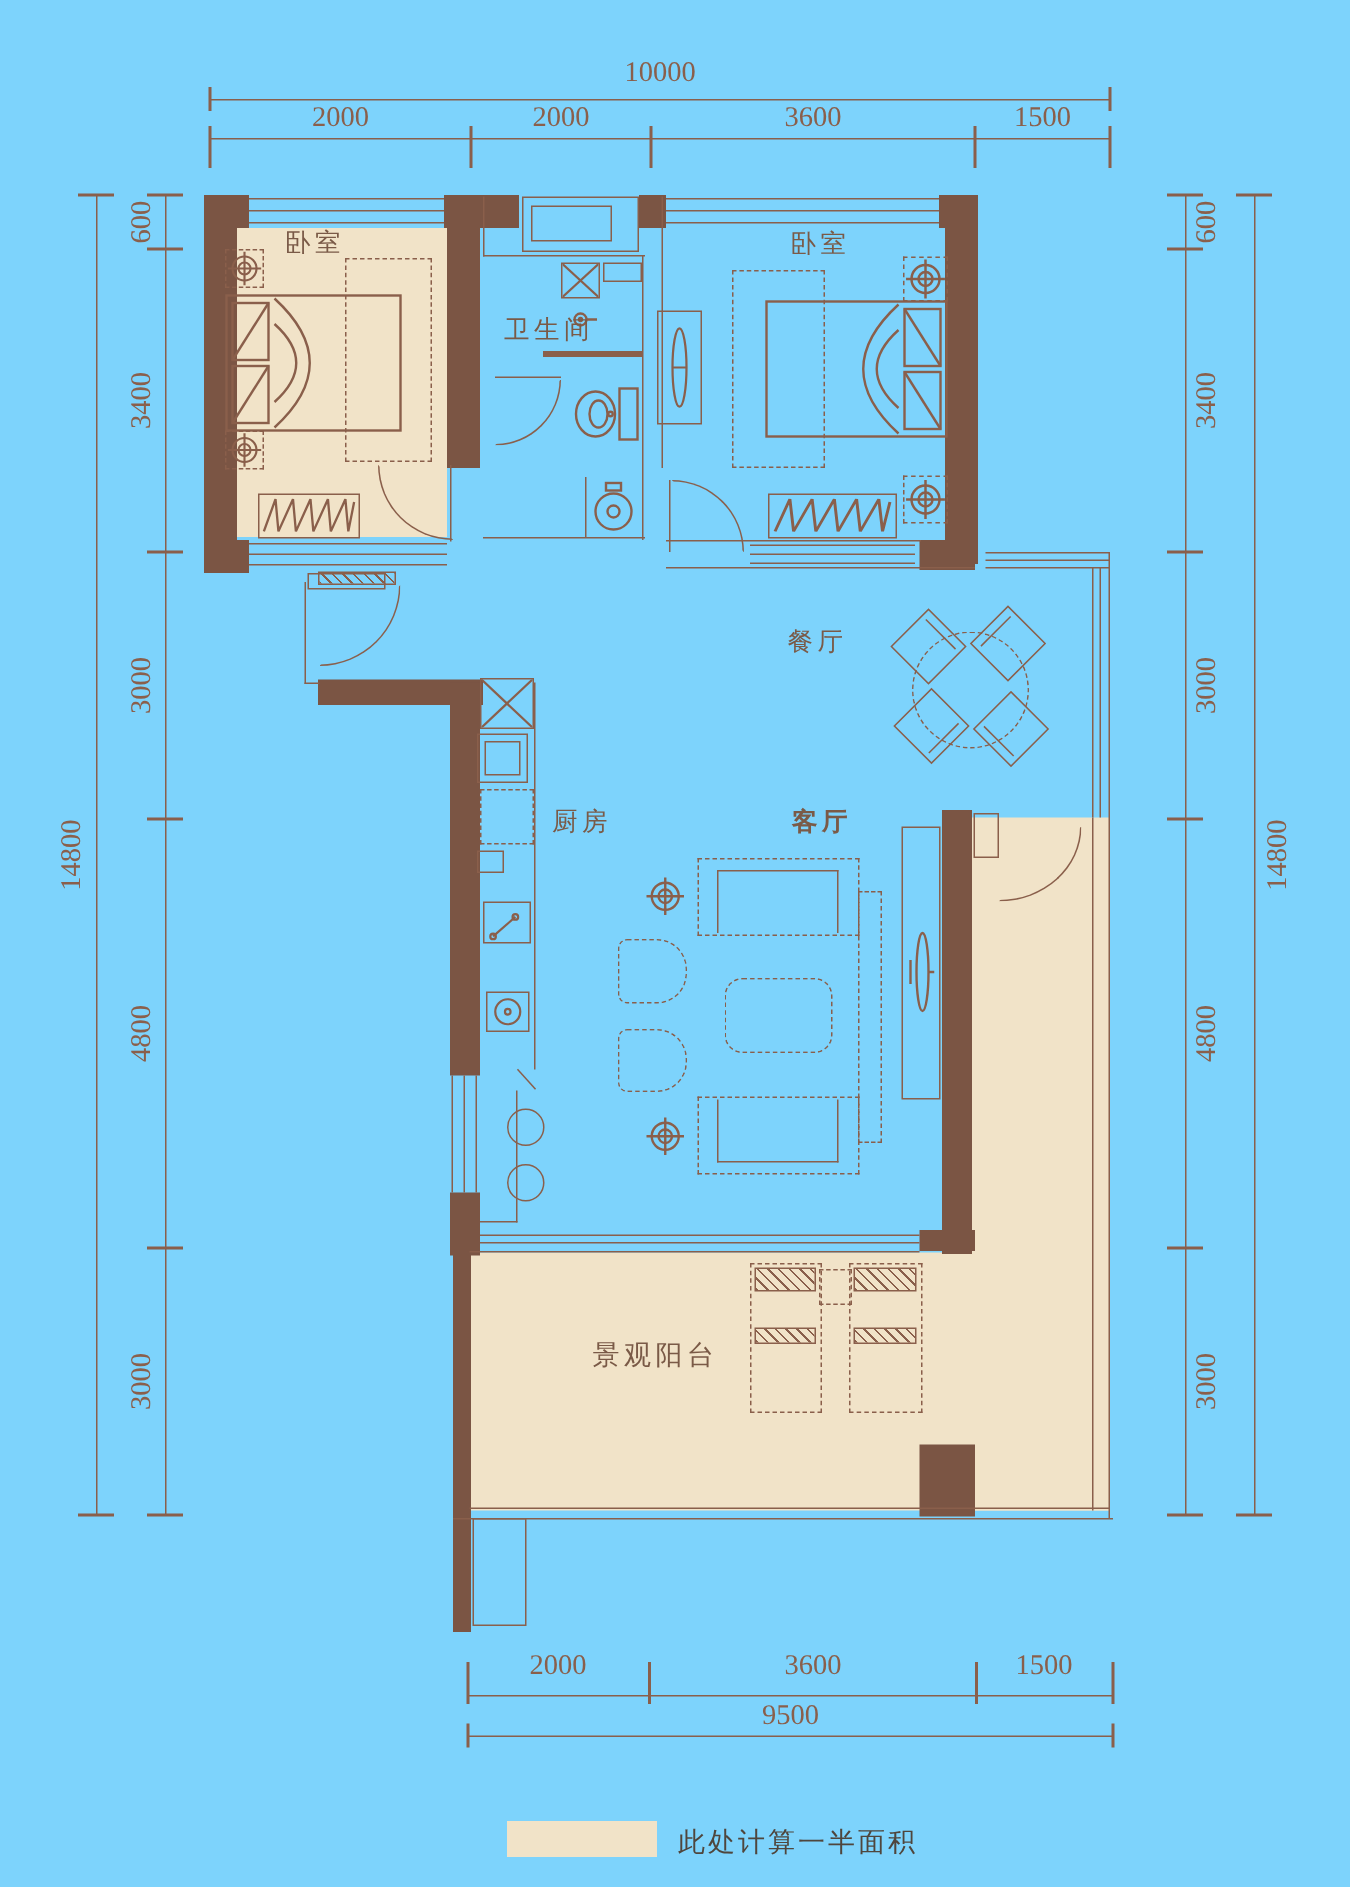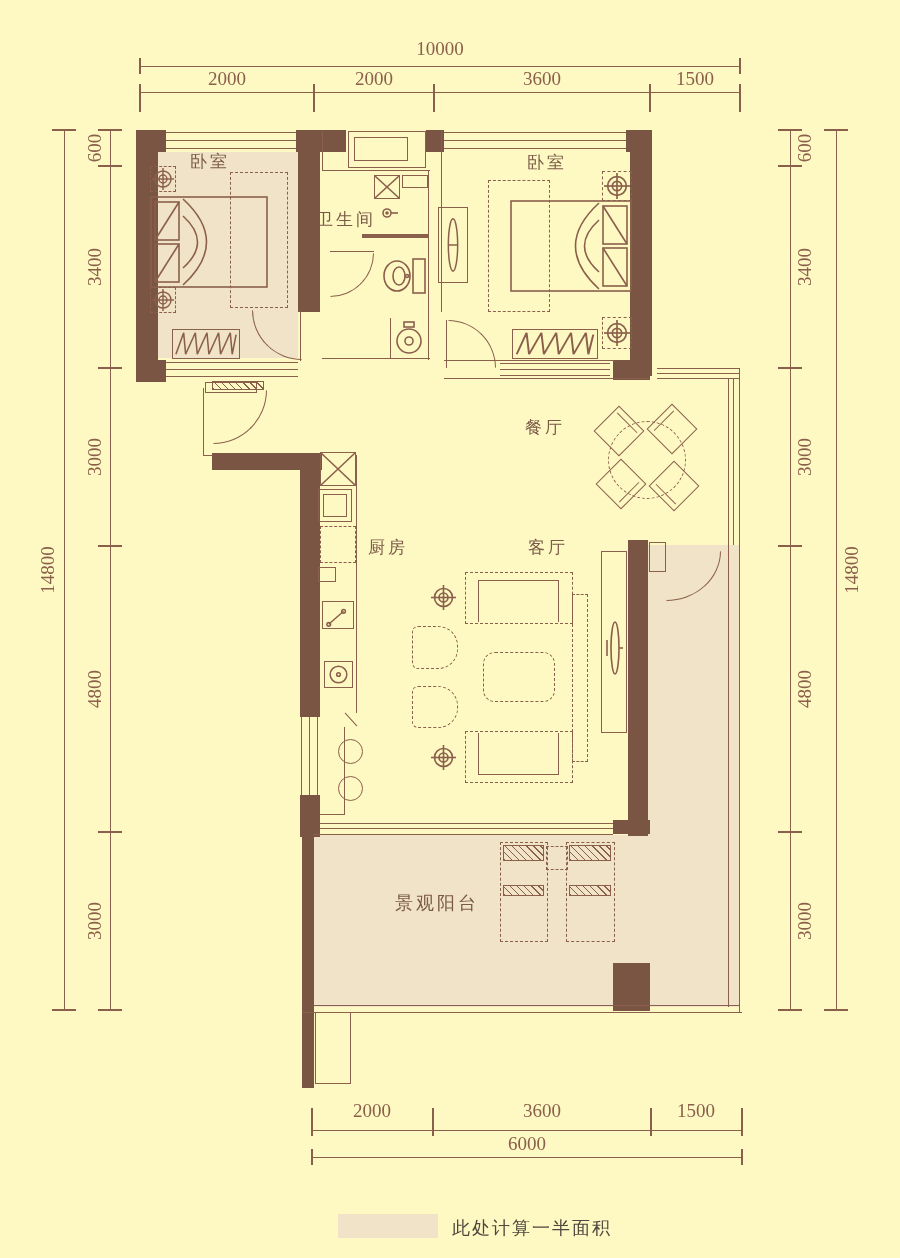--- a/index.html
+++ b/index.html
@@ -1,19 +1,19 @@
 <!DOCTYPE html>
 <html><head>
 <meta charset="utf-8">
 <style>
   :root{
     --wall:#7b5544; --tan:#f1e3c8; --ln:#8a5f4b; --dim:#8a5f4b; --txt:#7a5a47; --legend:#4f463d;
   }
   html,body{margin:0;padding:0;background:#fff;}
-  #canvas{position:relative;width:900px;height:1258px;background:#fef9c3;overflow:hidden;
+  #canvas{position:relative;width:900px;height:1258px;background:#7dd3fc;overflow:hidden;
           font-family:"Liberation Sans",sans-serif;}
   .abs{position:absolute;}
   .wall{position:absolute;background:var(--wall);}
   .tan{position:absolute;background:var(--tan);}
   .ol{position:absolute;border:1.6px solid var(--ln);background:transparent;box-sizing:border-box;}
   .old{position:absolute;border:1.4px dashed var(--ln);background:transparent;box-sizing:border-box;}
   .hl{position:absolute;height:0;border-top:1.6px solid var(--ln);}
   .vl{position:absolute;width:0;border-left:1.6px solid var(--ln);}
   .thinhl{position:absolute;height:0;border-top:1.1px solid var(--ln);}
   .thinvl{position:absolute;width:0;border-left:1.1px solid var(--ln);}
@@ -95,21 +95,21 @@
   <div class="vnum" style="left:852px;top:570px;">14800</div>
 
   <div class="dnum" style="left:372px;top:1100px;">2000</div>
   <div class="dnum" style="left:542px;top:1100px;">3600</div>
   <div class="dnum" style="left:696px;top:1100px;">1500</div>
   <div class="dimh" style="left:312px;top:1130px;width:430px;"></div>
   <div class="tickv" style="left:311px;top:1108px;height:28px;"></div>
   <div class="tickv" style="left:432px;top:1108px;height:28px;"></div>
   <div class="tickv" style="left:650px;top:1108px;height:28px;"></div>
   <div class="tickv" style="left:741px;top:1108px;height:28px;"></div>
-  <div class="dnum" style="left:527px;top:1133px;">6000</div>
+  <div class="dnum" style="left:527px;top:1133px;">9500</div>
   <div class="dimh" style="left:312px;top:1157px;width:430px;"></div>
   <div class="tickv" style="left:311px;top:1149px;height:16px;"></div>
   <div class="tickv" style="left:741px;top:1149px;height:16px;"></div>
 
   <div class="tan" style="left:158px;top:152px;width:140px;height:206px;"></div>
   <div class="tan" style="left:648px;top:545px;width:92px;height:462px;"></div>
   <div class="tan" style="left:313px;top:835px;width:427px;height:172px;"></div>
 
   <div class="wall" style="left:136px;top:130px;width:30px;height:22px;"></div>
   <div class="wall" style="left:296px;top:130px;width:50px;height:22px;"></div>
@@ -244,21 +244,21 @@
         <circle cx="27" cy="20" r="1.5"></circle>
       </svg>
   </div>
   <div class="abs" style="left:392px;top:320px;width:34px;height:38px;">
     <svg class="fit" viewBox="0 0 34 38">
         <circle cx="17" cy="21" r="12"></circle>
         <circle cx="17" cy="21" r="4"></circle>
         <rect x="12" y="2" width="10" height="5"></rect>
       </svg>
   </div>
-  <div class="rlabel" style="left:316px;top:208px;">卫生间</div>
+  <div class="rlabel" style="left:336px;top:208px;">卫生间</div>
 
   <div class="old" style="left:488px;top:180px;width:62px;height:132px;"></div>
   <div class="abs" style="left:510px;top:200px;width:122px;height:92px;">
     <svg class="fit" viewBox="0 0 122 92" preserveAspectRatio="none">
       <rect x="1" y="1" width="120" height="90"></rect>
       <rect x="93" y="6" width="24" height="38"></rect>
         <rect x="93" y="48" width="24" height="38"></rect>
       <line x1="117" y1="44" x2="93" y2="6"></line>
         <line x1="117" y1="86" x2="93" y2="48"></line>
       <path d="M89,3 Q42,46 89,89"></path>
@@ -363,21 +363,21 @@
       </svg>
   </div>
   <div class="ol" style="left:601px;top:551px;width:26px;height:182px;border-width:1.2px;"></div>
   <div class="abs" style="left:605px;top:618px;width:18px;height:60px;">
     <svg class="fit" viewBox="0 0 18 60">
         <ellipse cx="10" cy="30" rx="4" ry="26"></ellipse>
         <line x1="14" y1="30" x2="18" y2="30"></line>
         <line x1="2" y1="22" x2="2" y2="38"></line>
       </svg>
   </div>
-  <div class="rlabel" style="left:528px;top:536px;">客厅</div>
+  <div class="rlabel" style="left:528px;top:536px;font-weight:bold;">客厅</div>
 
   <div class="old" style="left:500px;top:842px;width:48px;height:100px;">
     <div class="hatch" style="left:2px;top:2px;width:41px;height:16px;"></div>
     <div class="hatch" style="left:2px;top:42px;width:41px;height:11px;"></div>
   </div>
   <div class="old" style="left:566px;top:842px;width:49px;height:100px;">
     <div class="hatch" style="left:2px;top:2px;width:42px;height:16px;"></div>
     <div class="hatch" style="left:2px;top:42px;width:42px;height:11px;"></div>
   </div>
   <div class="old" style="left:546px;top:846px;width:22px;height:24px;"></div>

